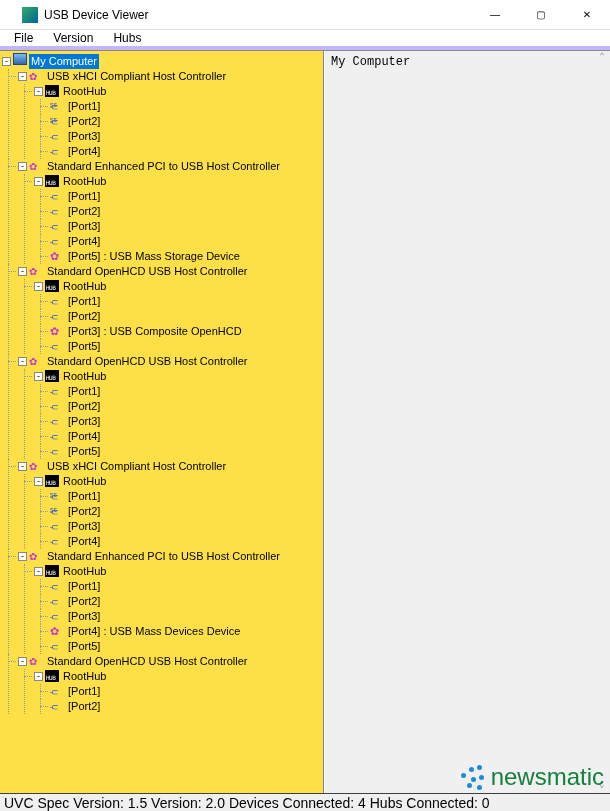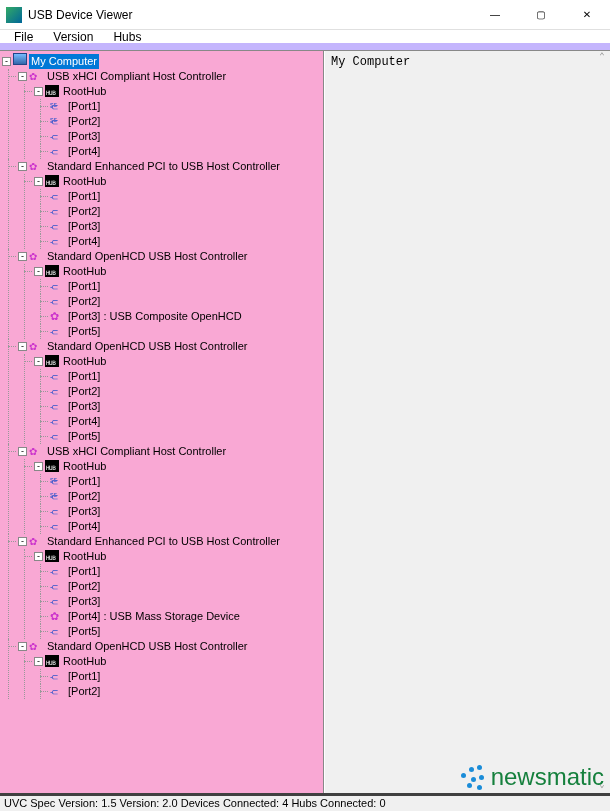--- a/index.html
+++ b/index.html
@@ -11,54 +11,55 @@
       height: 811px;
       overflow: hidden;
       position: relative;
     }
     .titlebar {
       height: 30px;
       background: #fff;
       display: flex;
       align-items: center;
       border-bottom: 1px solid #e0e0e0;
+      padding-left: 16px;
     }
     .titlebar .app-icon {
       width: 16px; height: 16px;
       margin: 0 6px;
       background: linear-gradient(135deg,#3a6,#069);
       display:inline-block;
     }
     .titlebar .title { flex: 1; font-size: 12px; }
     .win-controls { display: flex; }
     .win-btn {
       width: 46px; height: 30px;
       display: flex; align-items: center; justify-content: center;
       font-family: "Segoe UI Symbol", sans-serif;
       font-size: 10px;
     }
     .menubar {
       height: 20px;
       display: flex;
       align-items: center;
       padding: 0 4px;
-      border-bottom: 7px solid #c4b5fd;
+      border-bottom: 4px solid #c4b5fd;
       background: #fff;
     }
     .menu-item { padding: 2px 10px; font-size: 12px; }
     .content {
       display: flex;
       height: calc(811px - 30px - 20px - 18px);
       border-top: 1px solid #888;
     }
     .tree-pane {
       width: 324px;
       border-right: 1px solid #888;
       overflow-y: auto;
-      background: #f9a8d4;
+      background: #fde047;
       padding: 2px 0;
       font-size: 11px;
     }
     .detail-pane {
       flex: 1;
       background: #f0f0f0;
       padding: 4px 6px;
       font-family: "Courier New", monospace;
       font-size: 12px;
       position: relative;
@@ -66,22 +67,22 @@
     }
     .detail-scroll {
       position:absolute; right:0; top:0; bottom:0; width:16px;
       background:#f0f0f0;
       display:flex; flex-direction:column; justify-content:space-between;
       align-items:center;
     }
     .detail-scroll .arr { font-size:9px; color:#888; height:14px; }
     .statusbar {
       height: 18px;
-      border-top: 3px solid #404040;
-      font-size: 11px;
+      border-top: 1px solid #404040;
+      font-size: 14px;
       padding: 1px 4px;
       background: #f0f0f0;
       white-space: nowrap;
     }
     .tree ul { list-style: none; padding-left: 16px; }
     .tree > ul { padding-left: 2px; }
     .tree li { position: relative; white-space: nowrap; line-height: 15px; }
     .tree li::before {
       content:''; position:absolute; left:-10px; top:0; bottom:0;
       border-left:1px dotted #999;
@@ -153,20 +154,21 @@
                       <li><span class="ico ico-port"></span><span class="node">[Port3]</span></li>
                       <li><span class="ico ico-port"></span><span class="node">[Port4]</span></li>
                     </ul></li>
                 </ul></li>
               <li><span class="exp">-</span><span class="ico ico-ctrl"></span><span class="node">Standard Enhanced PCI to USB Host Controller</span><ul>
                   <li><span class="exp">-</span><span class="ico ico-hub"></span><span class="node">RootHub</span><ul>
                       <li><span class="ico ico-port"></span><span class="node">[Port1]</span></li>
                       <li><span class="ico ico-port"></span><span class="node">[Port2]</span></li>
                       <li><span class="ico ico-port"></span><span class="node">[Port3]</span></li>
                       <li><span class="ico ico-port"></span><span class="node">[Port4]</span></li>
+                      <li><span class="ico ico-dev"></span><span class="node">[Port5]  :  USB Mass Storage Device</span></li>
                     </ul></li>
                 </ul></li>
               <li><span class="exp">-</span><span class="ico ico-ctrl"></span><span class="node">Standard OpenHCD USB Host Controller</span><ul>
                   <li><span class="exp">-</span><span class="ico ico-hub"></span><span class="node">RootHub</span><ul>
                       <li><span class="ico ico-port"></span><span class="node">[Port1]</span></li>
                       <li><span class="ico ico-port"></span><span class="node">[Port2]</span></li>
                       <li><span class="ico ico-dev"></span><span class="node">[Port3]  :  USB Composite OpenHCD</span></li>
                       <li><span class="ico ico-port"></span><span class="node">[Port5]</span></li>
                     </ul></li>
                 </ul></li>
@@ -185,21 +187,21 @@
                       <li><span class="ico ico-port-ss"></span><span class="node">[Port2]</span></li>
                       <li><span class="ico ico-port"></span><span class="node">[Port3]</span></li>
                       <li><span class="ico ico-port"></span><span class="node">[Port4]</span></li>
                     </ul></li>
                 </ul></li>
               <li><span class="exp">-</span><span class="ico ico-ctrl"></span><span class="node">Standard Enhanced PCI to USB Host Controller</span><ul>
                   <li><span class="exp">-</span><span class="ico ico-hub"></span><span class="node">RootHub</span><ul>
                       <li><span class="ico ico-port"></span><span class="node">[Port1]</span></li>
                       <li><span class="ico ico-port"></span><span class="node">[Port2]</span></li>
                       <li><span class="ico ico-port"></span><span class="node">[Port3]</span></li>
-                      <li><span class="ico ico-dev"></span><span class="node">[Port4]  :  USB Mass Storage Device</span></li>
+                      <li><span class="ico ico-dev"></span><span class="node">[Port4]  :  USB Mass Devices Device</span></li>
                       <li><span class="ico ico-port"></span><span class="node">[Port5]</span></li>
                     </ul></li>
                 </ul></li>
               <li><span class="exp">-</span><span class="ico ico-ctrl"></span><span class="node">Standard OpenHCD USB Host Controller</span><ul>
                   <li><span class="exp">-</span><span class="ico ico-hub"></span><span class="node">RootHub</span><ul>
                       <li><span class="ico ico-port"></span><span class="node">[Port1]</span></li>
                       <li><span class="ico ico-port"></span><span class="node">[Port2]</span></li>
                     </ul></li>
                 </ul></li>
             </ul></li>

